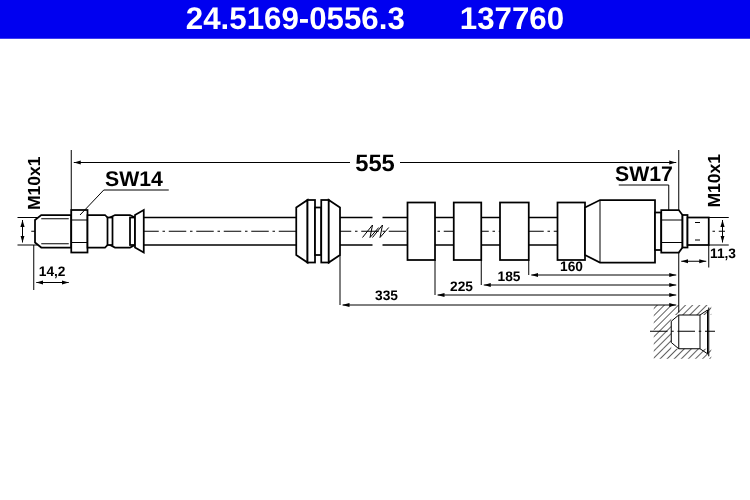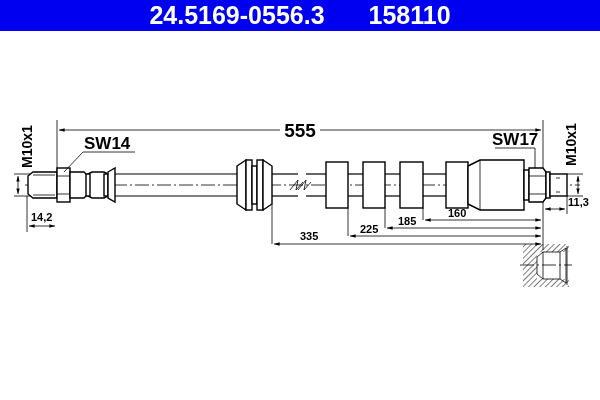--- a/index.html
+++ b/index.html
@@ -11,21 +11,21 @@
     .ln { stroke: #000; stroke-width: 1.2; fill: none; }
     .thin { stroke: #000; stroke-width: 0.8; fill: none; }
     .part { stroke: #000; stroke-width: 1.4; fill: #fff; }
     .center { stroke: #000; stroke-width: 0.8; stroke-dasharray: 14 3 2 3; fill: none; }
   </style>
 </head>
 <body>
 
 <div class="header">
   <span>24.5169-0556.3</span>
-  <span>158110</span>
+  <span>137760</span>
 </div>
 
 <svg width="600" height="400" viewBox="0 0 600 400">
   <defs>
     <marker id="arr" viewBox="0 0 10 10" refX="10" refY="5" markerWidth="7" markerHeight="7" orient="auto-start-reverse">
       <path d="M0,2 L10,5 L0,8 z" fill="#000"></path>
     </marker>
     <pattern id="hatch" patternUnits="userSpaceOnUse" width="4" height="4" patternTransform="rotate(45)">
       <line x1="0" y1="0" x2="0" y2="4" stroke="#000" stroke-width="1"></line>
     </pattern>

